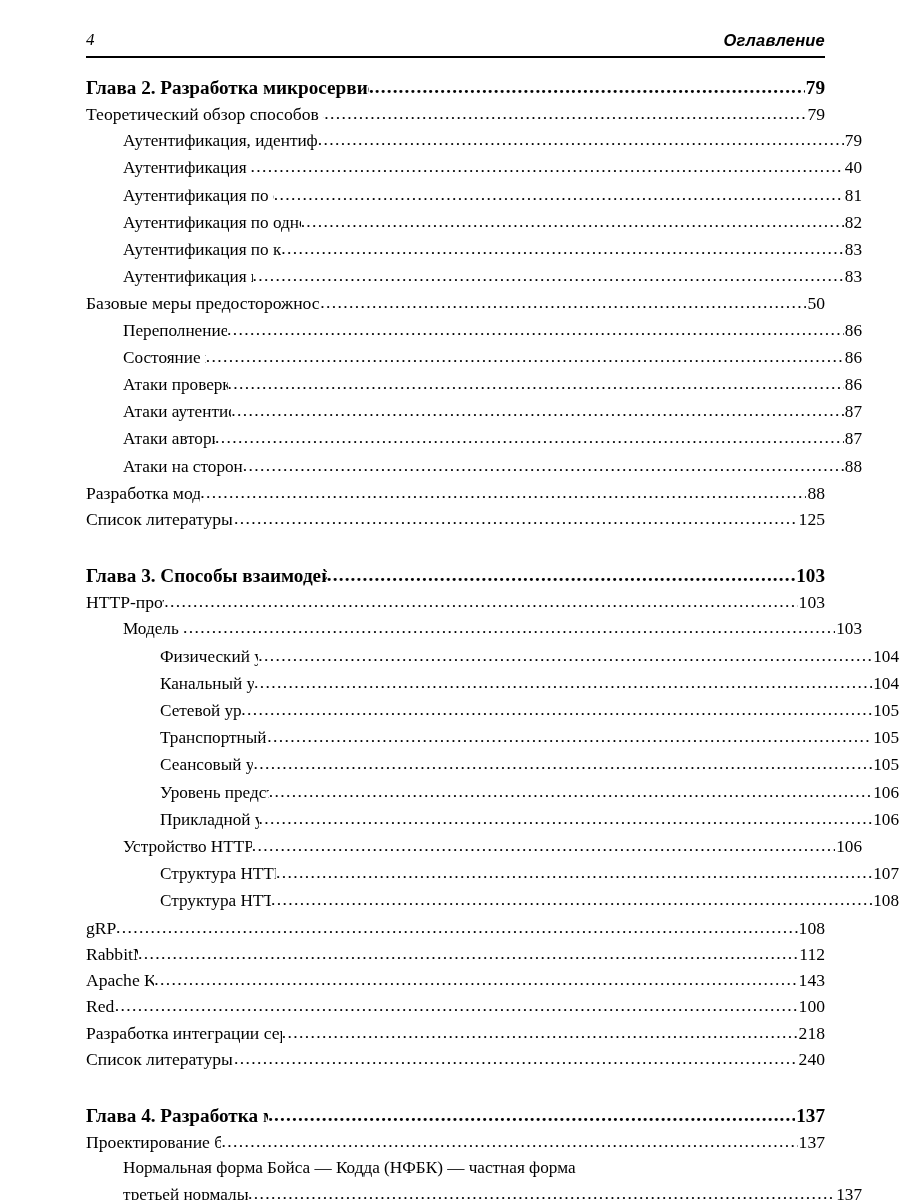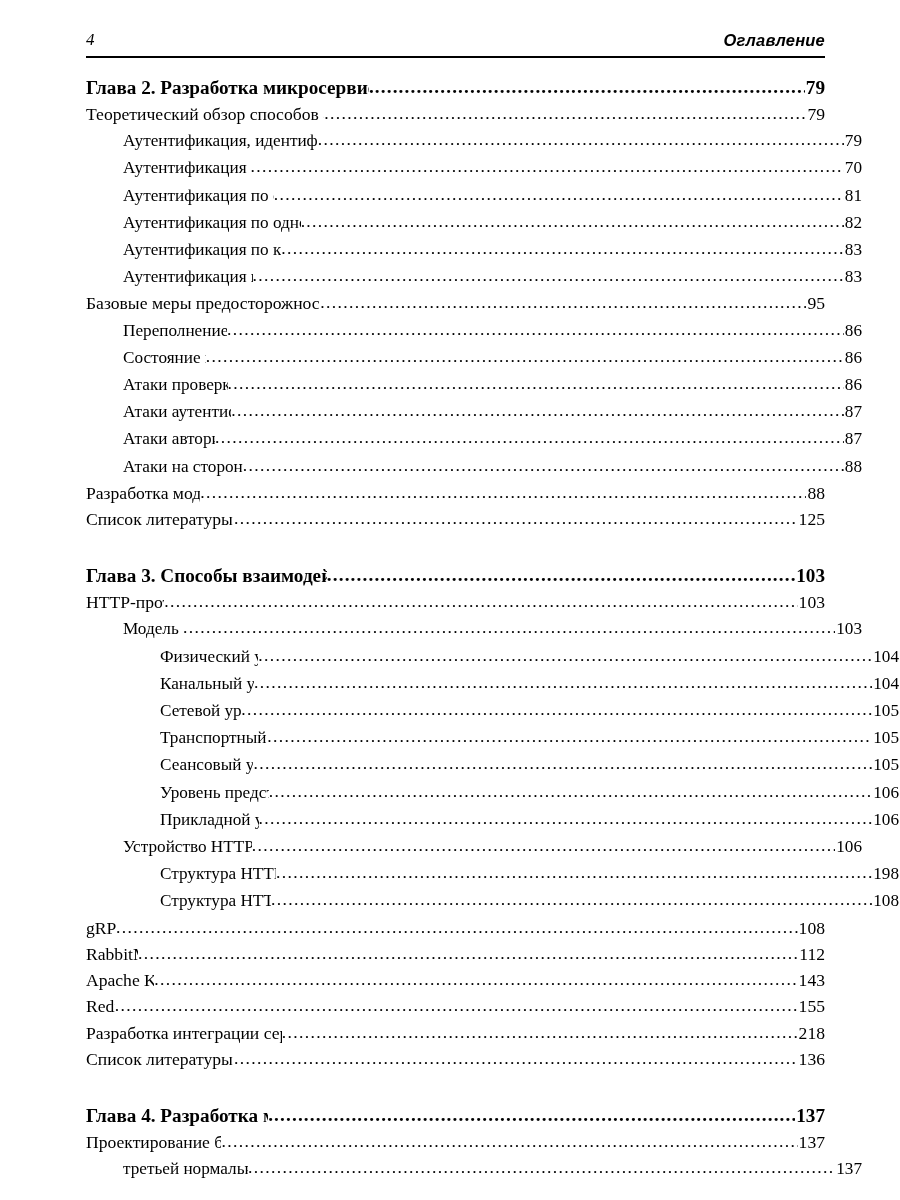--- a/index.html
+++ b/index.html
@@ -162,21 +162,21 @@
         <span class="pg">79</span>
       </div>
       <div class="entry lvl2">
         <span class="txt">Аутентификация, идентификация и авторизация</span>
         <span class="leader"></span>
         <span class="pg">79</span>
       </div>
       <div class="entry lvl2">
         <span class="txt">Аутентификация по паролю</span>
         <span class="leader"></span>
-        <span class="pg">70</span>
+        <span class="pg">40</span>
       </div>
       <div class="entry lvl2">
         <span class="txt">Аутентификация по сертификатам</span>
         <span class="leader"></span>
         <span class="pg">81</span>
       </div>
       <div class="entry lvl2">
         <span class="txt">Аутентификация по одноразовым паролям</span>
         <span class="leader"></span>
         <span class="pg">82</span>
@@ -187,21 +187,21 @@
         <span class="pg">83</span>
       </div>
       <div class="entry lvl2">
         <span class="txt">Аутентификация по токенам</span>
         <span class="leader"></span>
         <span class="pg">83</span>
       </div>
       <div class="entry lvl1">
         <span class="txt">Базовые меры предосторожности от возможных уязвимостей</span>
         <span class="leader"></span>
-        <span class="pg">95</span>
+        <span class="pg">50</span>
       </div>
       <div class="entry lvl2">
         <span class="txt">Переполнение буфера</span>
         <span class="leader"></span>
         <span class="pg">86</span>
       </div>
       <div class="entry lvl2">
         <span class="txt">Состояние гонки</span>
         <span class="leader"></span>
         <span class="pg">86</span>
@@ -287,21 +287,21 @@
         <span class="pg">106</span>
       </div>
       <div class="entry lvl2">
         <span class="txt">Устройство HTTP-протокола</span>
         <span class="leader"></span>
         <span class="pg">106</span>
       </div>
       <div class="entry lvl3">
         <span class="txt">Структура HTTP-запроса</span>
         <span class="leader"></span>
-        <span class="pg">198</span>
+        <span class="pg">107</span>
       </div>
       <div class="entry lvl3">
         <span class="txt">Структура HTTP-ответа</span>
         <span class="leader"></span>
         <span class="pg">108</span>
       </div>
       <div class="entry lvl1">
         <span class="txt">gRPC</span>
         <span class="leader"></span>
         <span class="pg">108</span>
@@ -312,43 +312,44 @@
         <span class="pg">112</span>
       </div>
       <div class="entry lvl1">
         <span class="txt">Apache Kafka</span>
         <span class="leader"></span>
         <span class="pg">143</span>
       </div>
       <div class="entry lvl1">
         <span class="txt">Redis</span>
         <span class="leader"></span>
-        <span class="pg">155</span>
+        <span class="pg">100</span>
       </div>
       <div class="entry lvl1">
         <span class="txt">Разработка интеграции сервисов Auth и Account</span>
         <span class="leader"></span>
         <span class="pg">218</span>
       </div>
       <div class="entry lvl1">
         <span class="txt">Список литературы и источников</span>
         <span class="leader"></span>
-        <span class="pg">136</span>
+        <span class="pg">240</span>
       </div>
       <div class="entry lvl0">
         <span class="txt">Глава 4. Разработка модуля Transaction</span>
         <span class="leader"></span>
         <span class="pg">137</span>
       </div>
       <div class="entry lvl1">
         <span class="txt">Проектирование базы данных</span>
         <span class="leader"></span>
         <span class="pg">137</span>
       </div>
       <div class="entry lvl2 wrap">
+        <span class="line1">Нормальная форма Бойса — Кодда (НФБК) — частная форма</span>
         <span class="line2">
           <span class="txt">третьей нормальной формы</span>
           <span class="leader"></span>
           <span class="pg">137</span>
         </span>
       </div>
     </div>
 
 </div>
 

